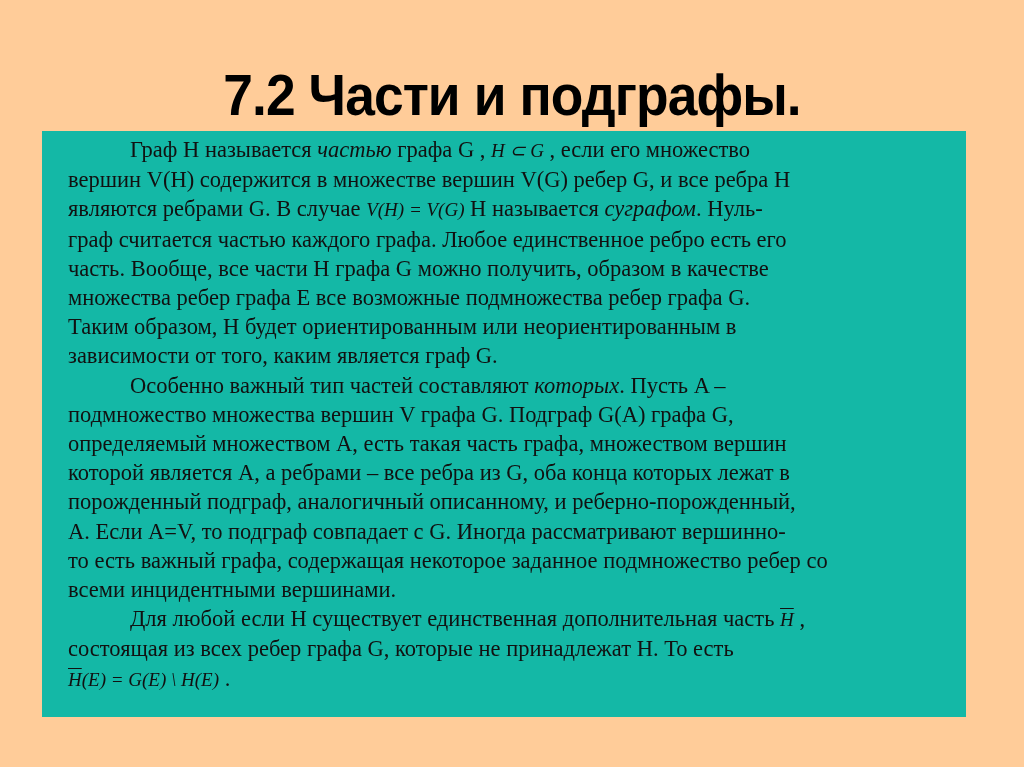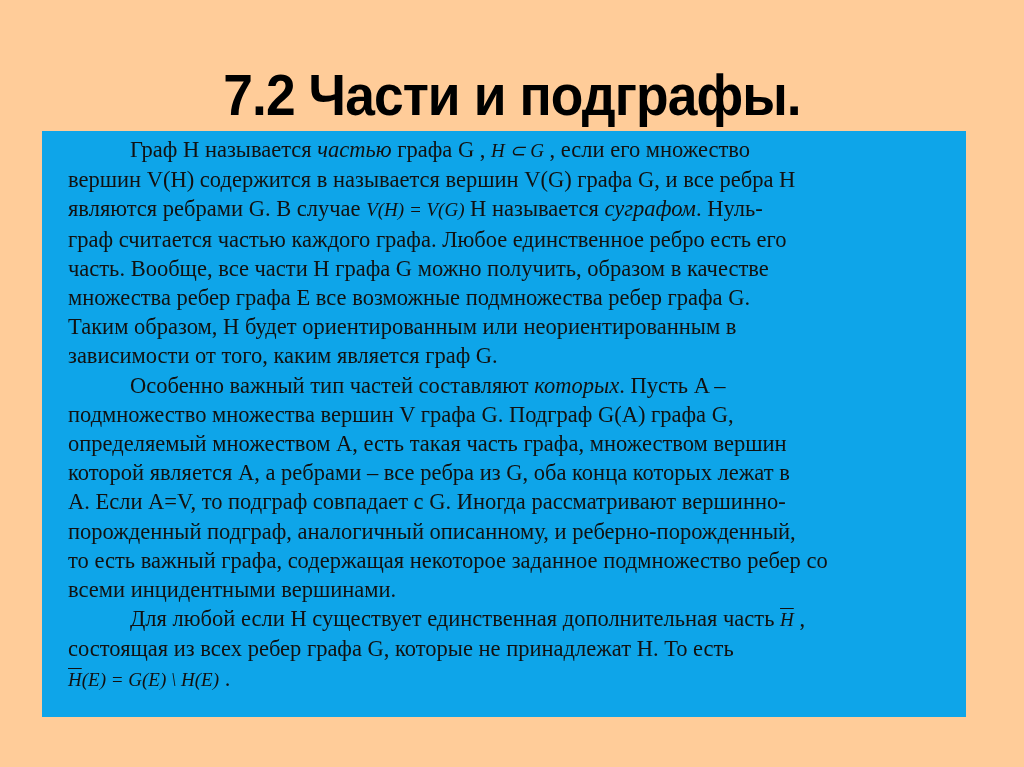--- a/index.html
+++ b/index.html
@@ -26,21 +26,21 @@
       color: #000;
       letter-spacing: -1px;
       transform: scaleX(0.92);
     }
     .content-box {
       position: absolute;
       left: 42px;
       top: 131px;
       width: 924px;
       height: 586px;
-      background: #0ea5e9;
+      background: #14b8a6;
     }
     .text-block {
       position: absolute;
       left: 26px;
       top: 4px;
       width: 880px;
       font-family: "Liberation Serif", serif;
       font-size: 22.5px;
       line-height: 29.2px;
       color: #111;
@@ -66,34 +66,34 @@
   </style>
 </head>
 <body>
 
 <div class="slide-title">7.2 Части и подграфы.</div>
 
 <div class="content-box">
   <div class="text-block">
 
     <span class="line indent"><span>Граф H называется </span><span class="it">частью</span><span> графа G , </span><span class="math">H ⊂ G</span><span> , если его множество</span></span>
-    <span class="line">вершин V(H) содержится в называется вершин V(G) графа G, и все ребра H</span>
+    <span class="line">вершин V(H) содержится в множестве вершин V(G) ребер G, и все ребра H</span>
     <span class="line"><span>являются ребрами G. В случае </span><span class="math">V(H) = V(G)</span><span> H называется </span><span class="it">суграфом</span><span>. Нуль-</span></span>
     <span class="line">граф считается частью каждого графа. Любое единственное ребро есть его</span>
     <span class="line">часть. Вообще, все части H графа G можно получить, образом в качестве</span>
     <span class="line">множества ребер графа E все возможные подмножества ребер графа G.</span>
     <span class="line">Таким образом, H будет ориентированным или неориентированным в</span>
     <span class="line">зависимости от того, каким является граф G.</span>
 
     <span class="line indent"><span>Особенно важный тип частей составляют </span><span class="it">которых</span><span>. Пусть A –</span></span>
     <span class="line">подмножество множества вершин V графа G. Подграф G(A) графа G,</span>
     <span class="line">определяемый множеством A, есть такая часть графа, множеством вершин</span>
     <span class="line">которой является A, а ребрами – все ребра из G, оба конца которых лежат в</span>
+    <span class="line">порожденный подграф, аналогичный описанному, и реберно-порожденный,</span>
     <span class="line">A. Если A=V, то подграф совпадает с G.  Иногда рассматривают вершинно-</span>
-    <span class="line">порожденный подграф, аналогичный описанному, и реберно-порожденный,</span>
     <span class="line">то есть важный графа, содержащая некоторое заданное подмножество ребер со</span>
     <span class="line">всеми инцидентными вершинами.</span>
 
     <span class="line indent"><span>Для любой если H существует единственная дополнительная часть </span><span class="math overline">H</span><span> ,</span></span>
     <span class="line">состоящая из всех ребер графа G, которые не принадлежат H. То есть</span>
     <span class="line"><span class="math overline">H</span><span class="math">(E) = G(E) \ H(E)</span><span> .</span></span>
 
   </div>
 </div>
 

